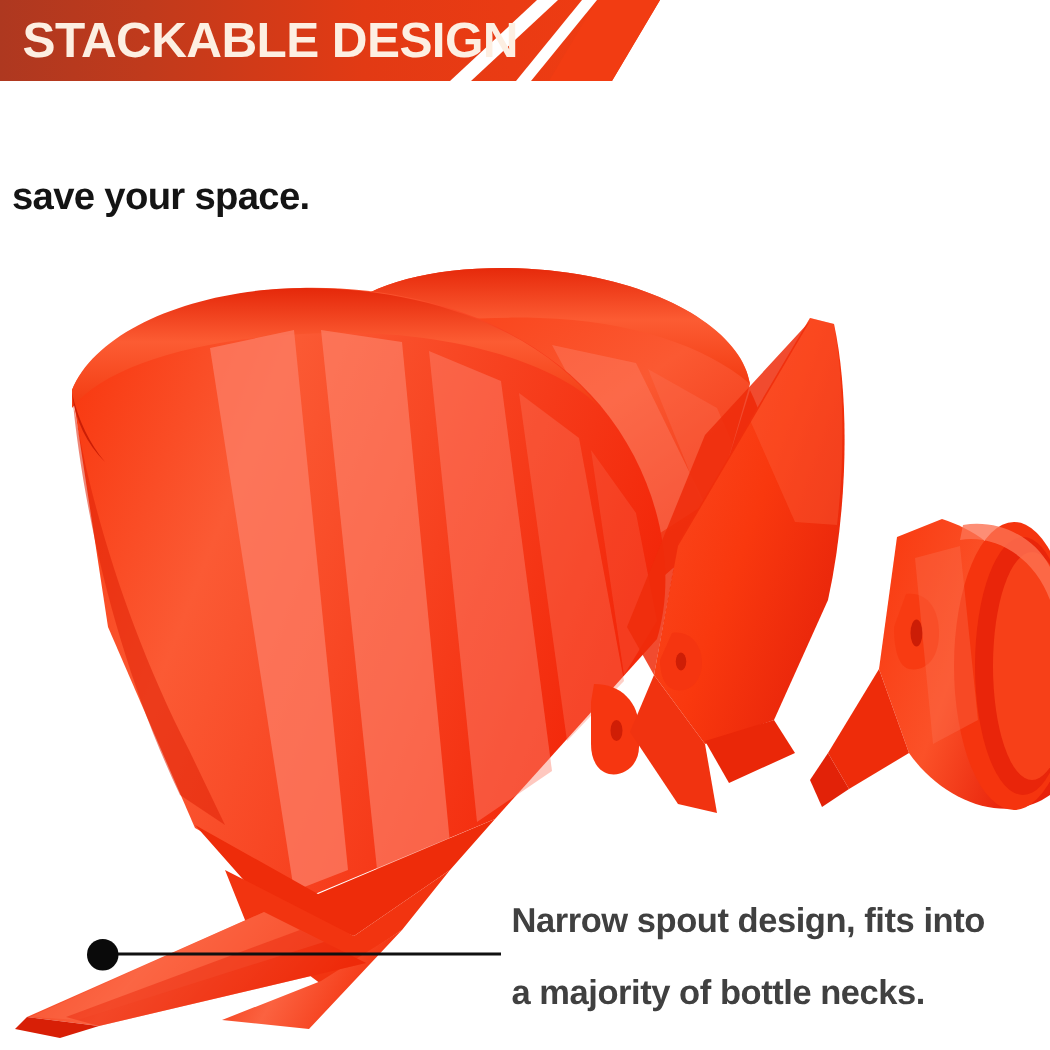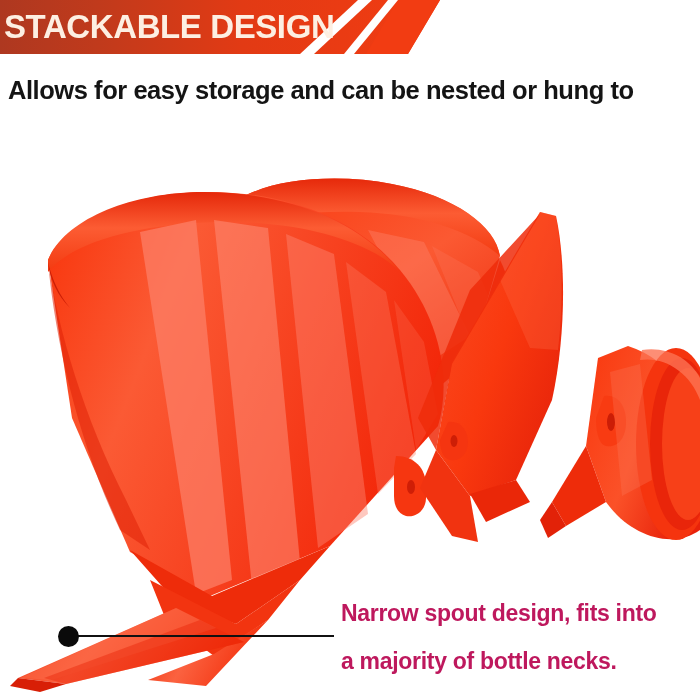--- a/index.html
+++ b/index.html
@@ -28,21 +28,21 @@
   }
   #banner-shape {
     position: absolute;
     left: 0;
     top: 0;
     width: 440px;
     height: 54px;
   }
   #banner-title {
     position: absolute;
-    left: 4px;
+    left: 15px;
     top: 3px;
     height: 48px;
     line-height: 48px;
     font-size: 33px;
     font-weight: bold;
     letter-spacing: -0.4px;
     color: #FDEFE2;
     white-space: nowrap;
     z-index: 3;
   }
@@ -57,21 +57,21 @@
     white-space: nowrap;
   }
   #copy-line-1 { left: 8px;  top: 76px; }
   #copy-line-2 { left: 8px;  top: 117px; }
 
   
   .callout-copy {
     position: absolute;
     font-size: 23px;
     font-weight: bold;
-    color: #be185d;
+    color: #404040;
     letter-spacing: -0.3px;
     white-space: nowrap;
   }
   #callout-line-1 { left: 341px; top: 600px; }
   #callout-line-2 { left: 341px; top: 648px; }
 
   
   #callout-leader {
     position: absolute;
     left: 72px;
@@ -323,20 +323,20 @@
       <polygon points="0,0 440,0 408,54 0,54" fill="url(#bannerGrad)"></polygon>
 
       <polygon points="300,54 358,0 372,0 314,54" fill="#FFFFFF"></polygon>
       <polygon points="336,54 394,0 404,0 346,54" fill="#FFFFFF" opacity="0"></polygon>
       <polygon points="398,0 440,0 408,54 366,54" fill="#F23C12"></polygon>
       <polygon points="388,0 398,0 354,54 344,54" fill="#FFFFFF"></polygon>
     </svg>
     <div id="banner-title">STACKABLE DESIGN</div>
   </div>
 
-  <div class="body-copy" id="copy-line-1">Allows for easy storage and can be nested or hung to</div>
+  <div class="body-copy" id="copy-line-2">save your space.</div>
 
   <div id="callout-dot"></div>
   <div id="callout-leader"></div>
   <div class="callout-copy" id="callout-line-1">Narrow spout design, fits into</div>
   <div class="callout-copy" id="callout-line-2">a majority of bottle necks.</div>
 
 </div>
 
 </body></html>

